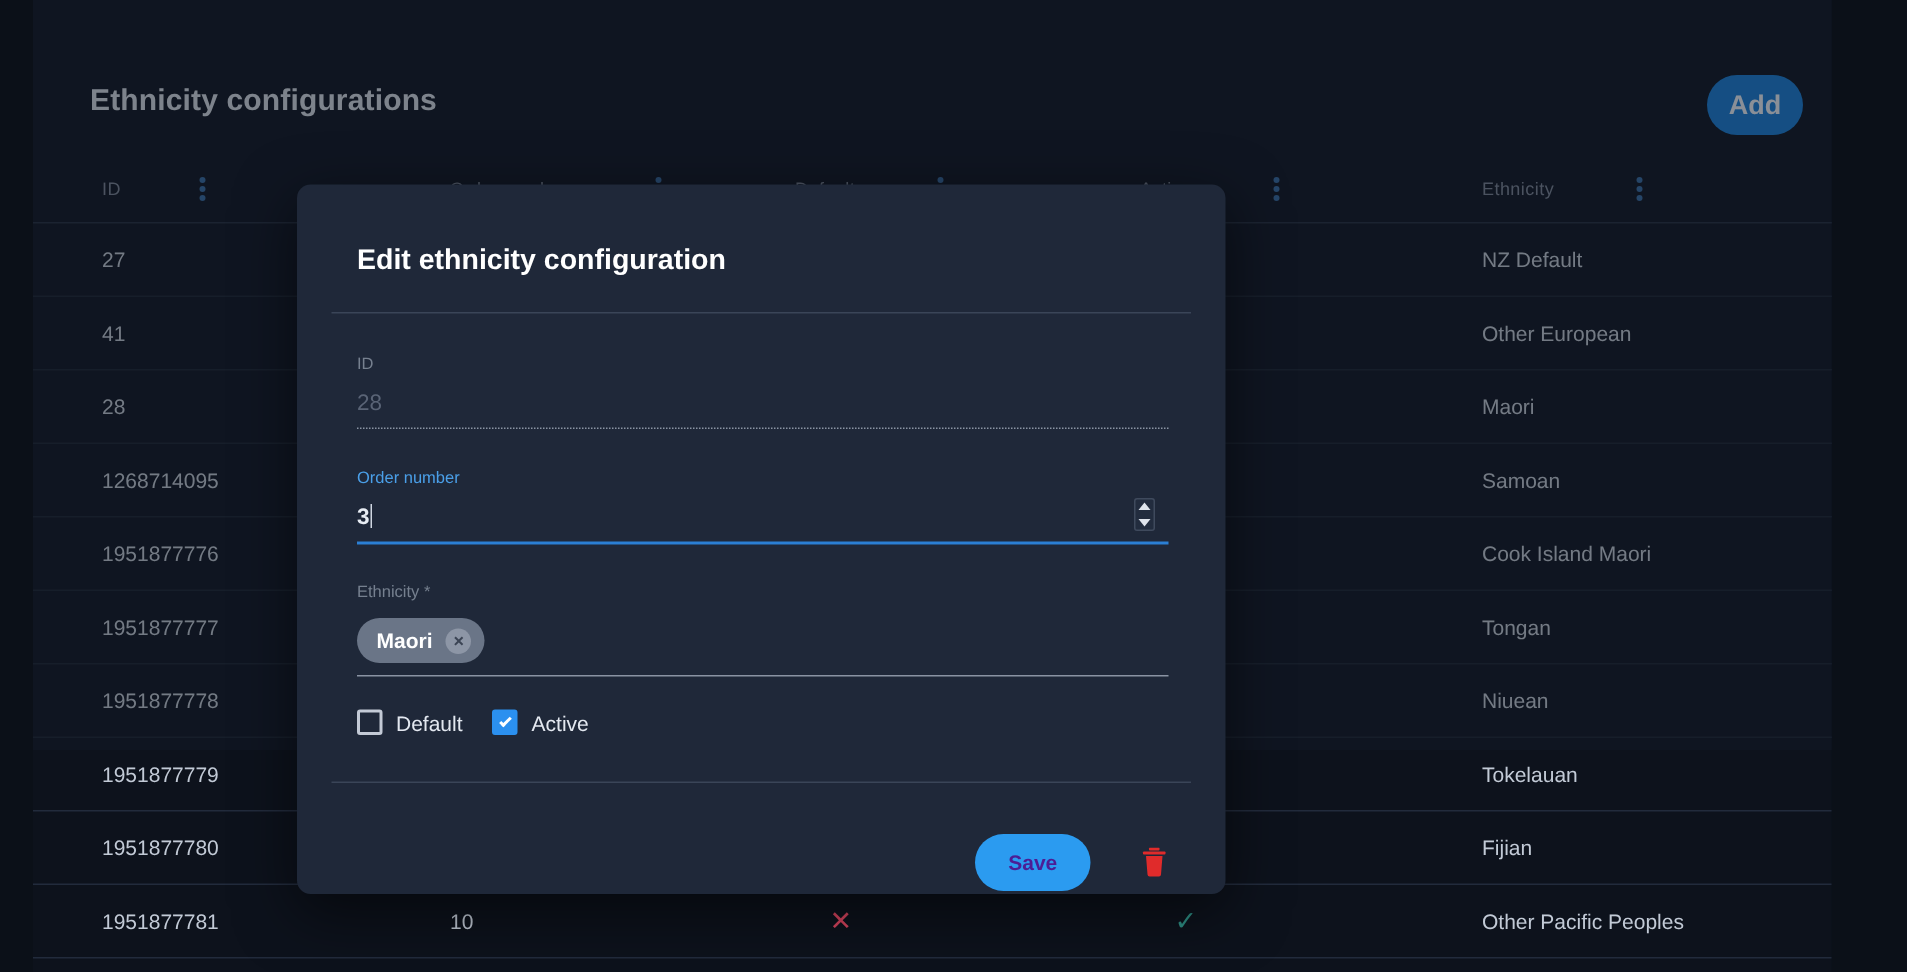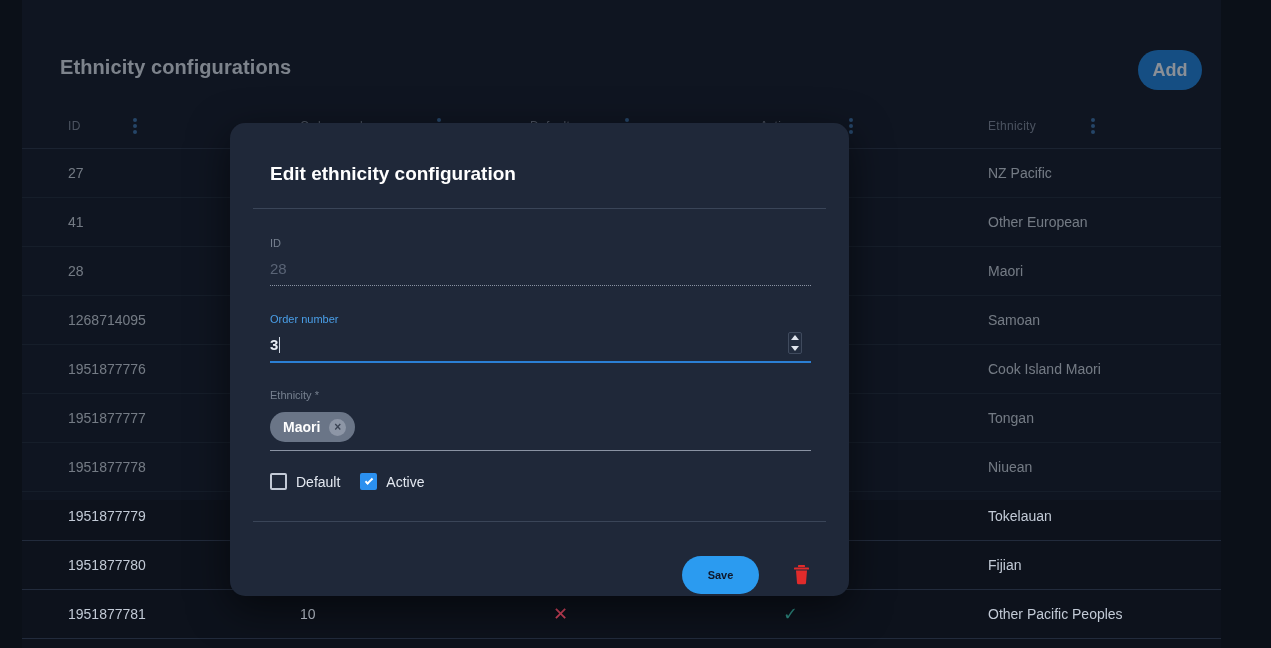--- a/index.html
+++ b/index.html
@@ -67,23 +67,23 @@
 
   .mark-x, .mark-check {
     position: absolute; font-size: 18px; line-height: 1;
   }
   .mark-x { color: #d8455f; }
   .mark-check { color: #2e8f85; }
 
   
   .scrim { position: absolute; inset: 0; background: rgba(8,11,18,0.42); }
   .dialog {
-    position: absolute; left: 208px; top: 123px;
+    position: absolute; left: 176px; top: 123px;
     width: 619px; height: 473px;
-    background: #1f2839; border-radius: 15px;
+    background: #1f2839; border-radius: 9px;
     box-shadow: 0 12px 40px rgba(0,0,0,.55);
   }
   .dlg-title {
     position: absolute; left: 40px; top: 40px;
     font-size: 19px; font-weight: bold; color: #ffffff;
   }
   .dlg-rule-top {
     position: absolute; left: 23px; top: 85px; width: 573px; height: 1px;
     background: #3a4558;
   }
@@ -156,23 +156,23 @@
     display: block; width: 8px; height: 4px;
     border-left: 2px solid #fff; border-bottom: 2px solid #fff;
     transform: rotate(-45deg) translate(1px,-1px);
   }
   .chk .txt { font-size: 14px; color: #e3e8f0; }
 
   .dlg-actions { position: absolute; left: 0; top: 420px; width: 619px; height: 50px; }
   .save-button {
     position: absolute; left: 452px; top: 13px;
     width: 77px; height: 38px; border: none; border-radius: 19px;
-    background: #2b9bf0; color: #0f172a;
+    background: #2b9bf0; color: #4c1d95;
     font-family: "Liberation Sans", sans-serif;
-    font-size: 11px; font-weight: bold; cursor: pointer;
+    font-size: 14px; font-weight: bold; cursor: pointer;
   }
   .delete-button {
     position: absolute; left: 558px; top: 18px;
     width: 26px; height: 28px; background: none; border: none; cursor: pointer;
     display: flex; align-items: center; justify-content: center;
   }
 </style>
 </head>
 <body>
 
@@ -218,21 +218,21 @@
         <span class="cell head-label c-eth">Ethnicity</span>
         <span class="kebab k-eth">
             <i></i>
             <i></i>
             <i></i>
           </span>
       </div>
 
       <div class="trow">
         <span class="cell c-id">27</span>
-        <span class="cell c-eth">NZ Pacific</span>
+        <span class="cell c-eth">NZ Default</span>
       </div>
       <div class="trow">
         <span class="cell c-id">41</span>
         <span class="cell c-eth">Other European</span>
       </div>
       <div class="trow">
         <span class="cell c-id">28</span>
         <span class="cell c-eth">Maori</span>
       </div>
       <div class="trow">

